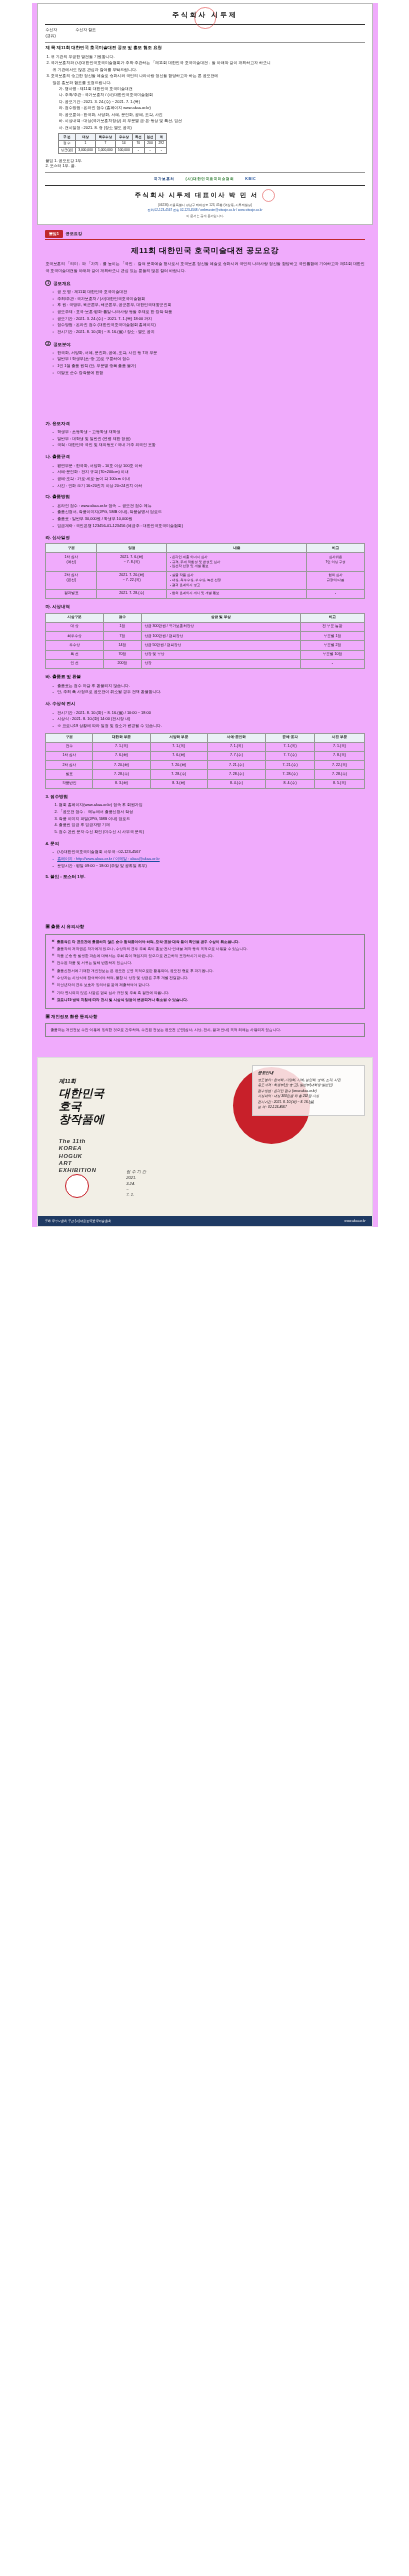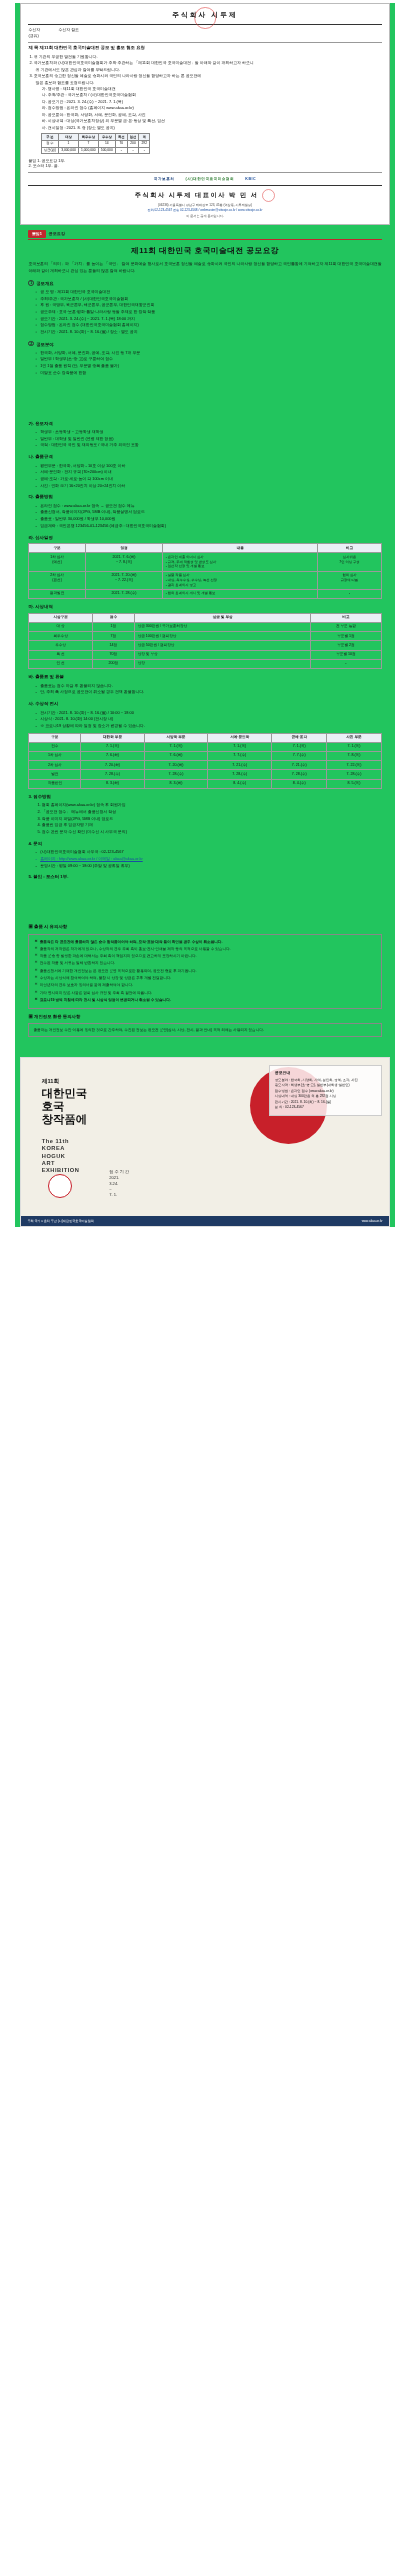--- a/index.html
+++ b/index.html
@@ -7,23 +7,23 @@
   html, body { margin:0; padding:0; }
   body {
     width: 410px;
     background: #ffffff;
     font-family: "Liberation Sans", sans-serif;
     font-size: 4.1px;
     color: #111;
     line-height: 1.45;
   }
   .page {
-    width: 380px;
+    width: 346px;
     margin: 0 auto;
-    background: #22c55e;
+    background: #f0abfc;
   }
   
   .doc1 {
     border: 0.5px solid #bbb;
     margin: 3.1px 5.2px 0 5.2px;
     padding: 4.1px 7.2px 5.2px 7.2px;
     background: #fff;
   }
   .doc1-head {
     text-align: center;
@@ -147,20 +147,21 @@
   }
 
   
   .poster {
     position:relative;
     margin:7.2px 5.2px 10.3px 5.2px;
     height:170px;
     background:#f2efe6;
     border:0.5px solid #ddd;
     overflow:hidden;
+    font-style:italic;
   }
   .poster .big-circle {
     position:absolute; right:62px; top:9.3px;
     width:77px; height:77px; border-radius:50%;
     background:#c8202a;
   }
   .poster .ptitle {
     position:absolute; left:20.6px; top:20.6px;
     font-size:11.3px; font-weight:bold; line-height:1.15; color:#111;
   }

